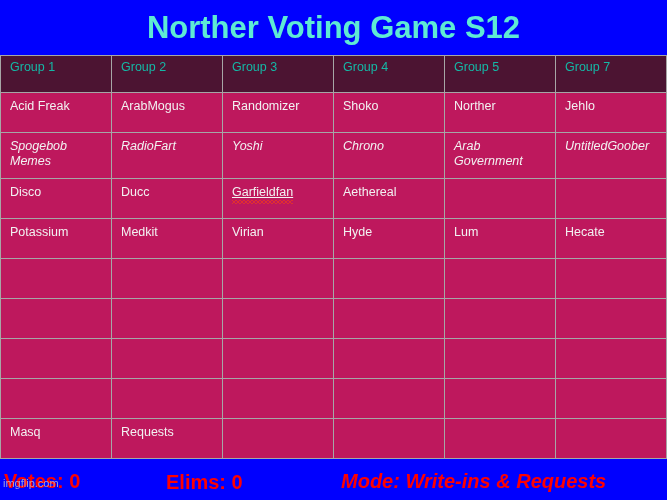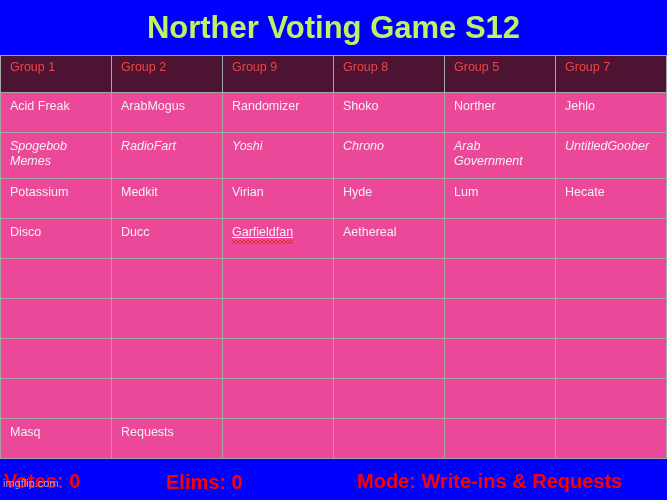--- a/index.html
+++ b/index.html
@@ -25,21 +25,21 @@
   .title-bar {
     flex: 0 0 auto;
     height: 55px;
     background: #0000ff;
     display: flex;
     align-items: center;
     justify-content: center;
     box-sizing: border-box;
   }
   .title-text {
-    color: #bef264;
+    color: #5eead4;
     font-size: 31px;
     font-weight: bold;
     letter-spacing: 0px;
     line-height: 1;
     white-space: nowrap;
     font-family: "Liberation Sans", sans-serif;
   }
 
   
   .grid-wrap {
@@ -64,27 +64,27 @@
     font-weight: normal;
     text-align: left;
     line-height: 1.25;
     box-sizing: border-box;
     word-wrap: break-word;
     overflow-wrap: break-word;
   }
   table.grid th {
     background: #4c1432;
     height: 36px;
-    color: #ef4444;
+    color: #14b8a6;
     vertical-align: middle;
     padding-top: 4px;
     padding-bottom: 16px;
   }
   table.grid td {
-    background: #ec4899;
+    background: #be185d;
     height: 40px;
   }
   table.grid tr.tall td {
     height: 46px;
     font-style: italic;
   }
   .cell-txt {
     display: inline;
   }
   
@@ -122,21 +122,21 @@
   .footer-item {
     color: #ff0000;
     font-size: 20px;
     font-weight: bold;
     white-space: nowrap;
     line-height: 1;
     font-family: "Liberation Sans", sans-serif;
   }
   .footer-votes { position: absolute; left: 4px;  top: 11px; }
   .footer-elims { position: absolute; left: 166px; top: 12px; }
-  .footer-mode  { position: absolute; left: 357px; top: 11px; }
+  .footer-mode  { position: absolute; left: 341px; top: 11px; font-style: italic; }
 
   .watermark {
     position: absolute;
     left: 3px;
     bottom: 11px;
     font-size: 11px;
     color: #c9c9d6;
     opacity: 0.78;
     font-family: "Liberation Sans", sans-serif;
     letter-spacing: 0px;
@@ -151,22 +151,22 @@
   <div class="title-bar">
     <div class="title-text">Norther Voting Game S12</div>
   </div>
 
   <div class="grid-wrap">
     <table class="grid">
       <thead>
         <tr id="head-row">
             <th>Group 1</th>
             <th>Group 2</th>
-            <th>Group 9</th>
-            <th>Group 8</th>
+            <th>Group 3</th>
+            <th>Group 4</th>
             <th>Group 5</th>
             <th>Group 7</th>
           </tr>
       </thead>
       <tbody id="body-rows">
           <tr>
             <td><span class="cell-txt">Acid Freak</span></td>
             <td><span class="cell-txt">ArabMogus</span></td>
             <td><span class="cell-txt">Randomizer</span></td>
             <td><span class="cell-txt">Shoko</span></td>
@@ -175,36 +175,36 @@
           </tr>
           <tr class="tall">
             <td><span class="cell-txt">Spogebob Memes</span></td>
             <td><span class="cell-txt">RadioFart</span></td>
             <td><span class="cell-txt">Yoshi</span></td>
             <td><span class="cell-txt">Chrono</span></td>
             <td><span class="cell-txt">Arab Government</span></td>
             <td><span class="cell-txt">UntitledGoober</span></td>
           </tr>
           <tr>
+            <td><span class="cell-txt">Disco</span></td>
+            <td><span class="cell-txt">Ducc</span></td>
+            <td><span class="cell-txt misspelled">Garfieldfan</span></td>
+            <td><span class="cell-txt">Aethereal</span></td>
+            <td><span class="cell-txt"></span></td>
+            <td><span class="cell-txt"></span></td>
+          </tr>
+          <tr>
             <td><span class="cell-txt">Potassium</span></td>
             <td><span class="cell-txt">Medkit</span></td>
             <td><span class="cell-txt">Virian</span></td>
             <td><span class="cell-txt">Hyde</span></td>
             <td><span class="cell-txt">Lum</span></td>
             <td><span class="cell-txt">Hecate</span></td>
           </tr>
           <tr>
-            <td><span class="cell-txt">Disco</span></td>
-            <td><span class="cell-txt">Ducc</span></td>
-            <td><span class="cell-txt misspelled">Garfieldfan</span></td>
-            <td><span class="cell-txt">Aethereal</span></td>
-            <td><span class="cell-txt"></span></td>
-            <td><span class="cell-txt"></span></td>
-          </tr>
-          <tr>
             <td><span class="cell-txt"></span></td>
             <td><span class="cell-txt"></span></td>
             <td><span class="cell-txt"></span></td>
             <td><span class="cell-txt"></span></td>
             <td><span class="cell-txt"></span></td>
             <td><span class="cell-txt"></span></td>
           </tr>
           <tr>
             <td><span class="cell-txt"></span></td>
             <td><span class="cell-txt"></span></td>

